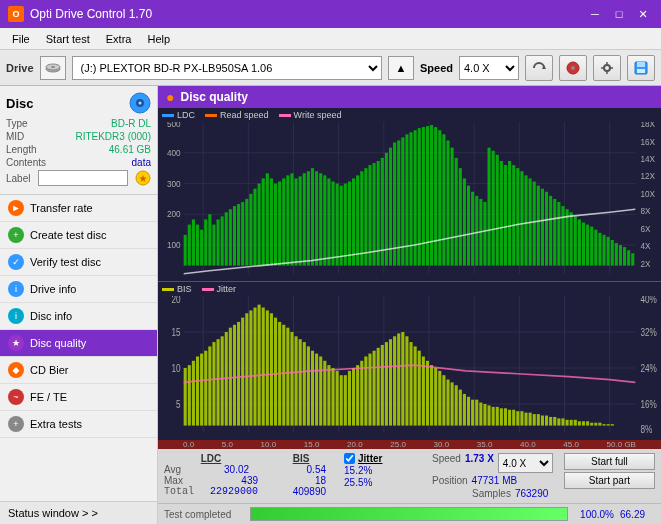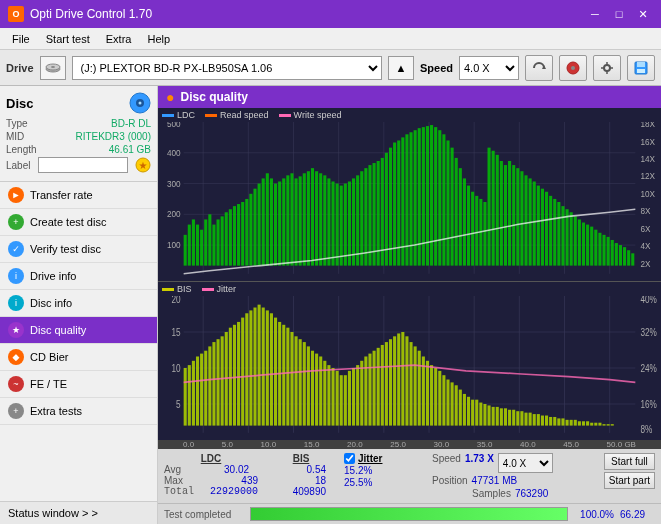--- a/index.html
+++ b/index.html
@@ -70,21 +70,21 @@
     .legend-dot.ldc { background: #3399ff; }
     .legend-dot.read { background: #ff6600; }
     .legend-dot.write { background: #ff69b4; }
 
     
     .stats-area { background: #d8d8d8; padding: 4px 6px; display: flex; gap: 8px; flex-direction: column; }
     .stat-header { font-size: 10px; font-weight: bold; text-align: center; color: #333; text-decoration: underline; }
     .stat-label { font-size: 10px; color: #555; }
     .stat-value { font-size: 10px; color: #0000cc; text-align: right; min-width: 60px; }
     .start-btns { display: flex; flex-direction: column; gap: 2px; }
-    .start-btn { background: linear-gradient(to bottom, #f5f5f5, #ddd); border: 1px solid #999; padding: 2px 4px; font-size: 10px; cursor: pointer; text-align: center; }
+    .start-btn { background: linear-gradient(to bottom, #f5f5f5, #ddd); border: 1px solid #999; padding: 2px 24px; font-size: 10px; cursor: pointer; text-align: center; }
 
     
     .progress-area { background: #d8d8d8; display: flex; align-items: center; padding: 3px 6px; gap: 6px; border-top: 1px solid #bbb; }
     .progress-label { font-size: 10px; color: #555; min-width: 80px; }
     .progress-bar-outer { flex: 1; height: 14px; border: 1px solid #999; background: #f0f0f0; }
     .progress-bar-inner { height: 100%; background: linear-gradient(to right, #33cc33, #66ff66); }
     .progress-pct { font-size: 10px; color: #0000cc; min-width: 40px; text-align: right; }
   </style>
 </head>
 <body>
@@ -174,20 +174,24 @@
         <span class="disc-key">Type</span>
         <span class="disc-val">BD-R DL</span>
       </div>
       <div class="disc-row">
         <span class="disc-key">MID</span>
         <span class="disc-val">RITEKDR3 (000)</span>
       </div>
       <div class="disc-row">
         <span class="disc-key">Length</span>
         <span class="disc-val">46.61 GB</span>
+      </div>
+      <div class="disc-row">
+        <span class="disc-key">Contents</span>
+        <span class="disc-val-blue">data</span>
       </div>
       <div class="disc-row">
         <span class="disc-key">Label</span>
         <input class="label-input" type="text" style="">
         <svg width="16" height="16" viewBox="0 0 16 16">
           <circle cx="8" cy="8" r="7" fill="#ffcc00" stroke="#cc9900" stroke-width="1"></circle>
           <text x="8" y="12" text-anchor="middle" font-size="10" fill="#cc6600">★</text>
         </svg>
       </div>
     </div>
@@ -559,21 +563,21 @@
             <rect x="429" y="88" width="3" height="2"></rect>
             <rect x="433" y="89" width="3" height="1"></rect>
             <rect x="437" y="89" width="3" height="1"></rect>
             <rect x="441" y="89" width="3" height="1"></rect>
           </g>
 
           <polyline points="25,60 50,58 100,55 150,52 200,50 250,48 300,52 350,54 400,56 440,58 465,60" fill="none" stroke="#ff69b4" stroke-width="1.2" opacity="0.8"></polyline>
         </svg>
       </div>
 
-      <div style="display:flex; justify-content:space-between; padding:0 25px 0 25px; background:#404040;">
+      <div style="display:flex; justify-content:space-between; padding:0 25px 0 25px; background:#7f1d1d;">
         <span style="font-size:8px;color:#aaa;">0.0</span>
         <span style="font-size:8px;color:#aaa;">5.0</span>
         <span style="font-size:8px;color:#aaa;">10.0</span>
         <span style="font-size:8px;color:#aaa;">15.0</span>
         <span style="font-size:8px;color:#aaa;">20.0</span>
         <span style="font-size:8px;color:#aaa;">25.0</span>
         <span style="font-size:8px;color:#aaa;">30.0</span>
         <span style="font-size:8px;color:#aaa;">35.0</span>
         <span style="font-size:8px;color:#aaa;">40.0</span>
         <span style="font-size:8px;color:#aaa;">45.0</span>

